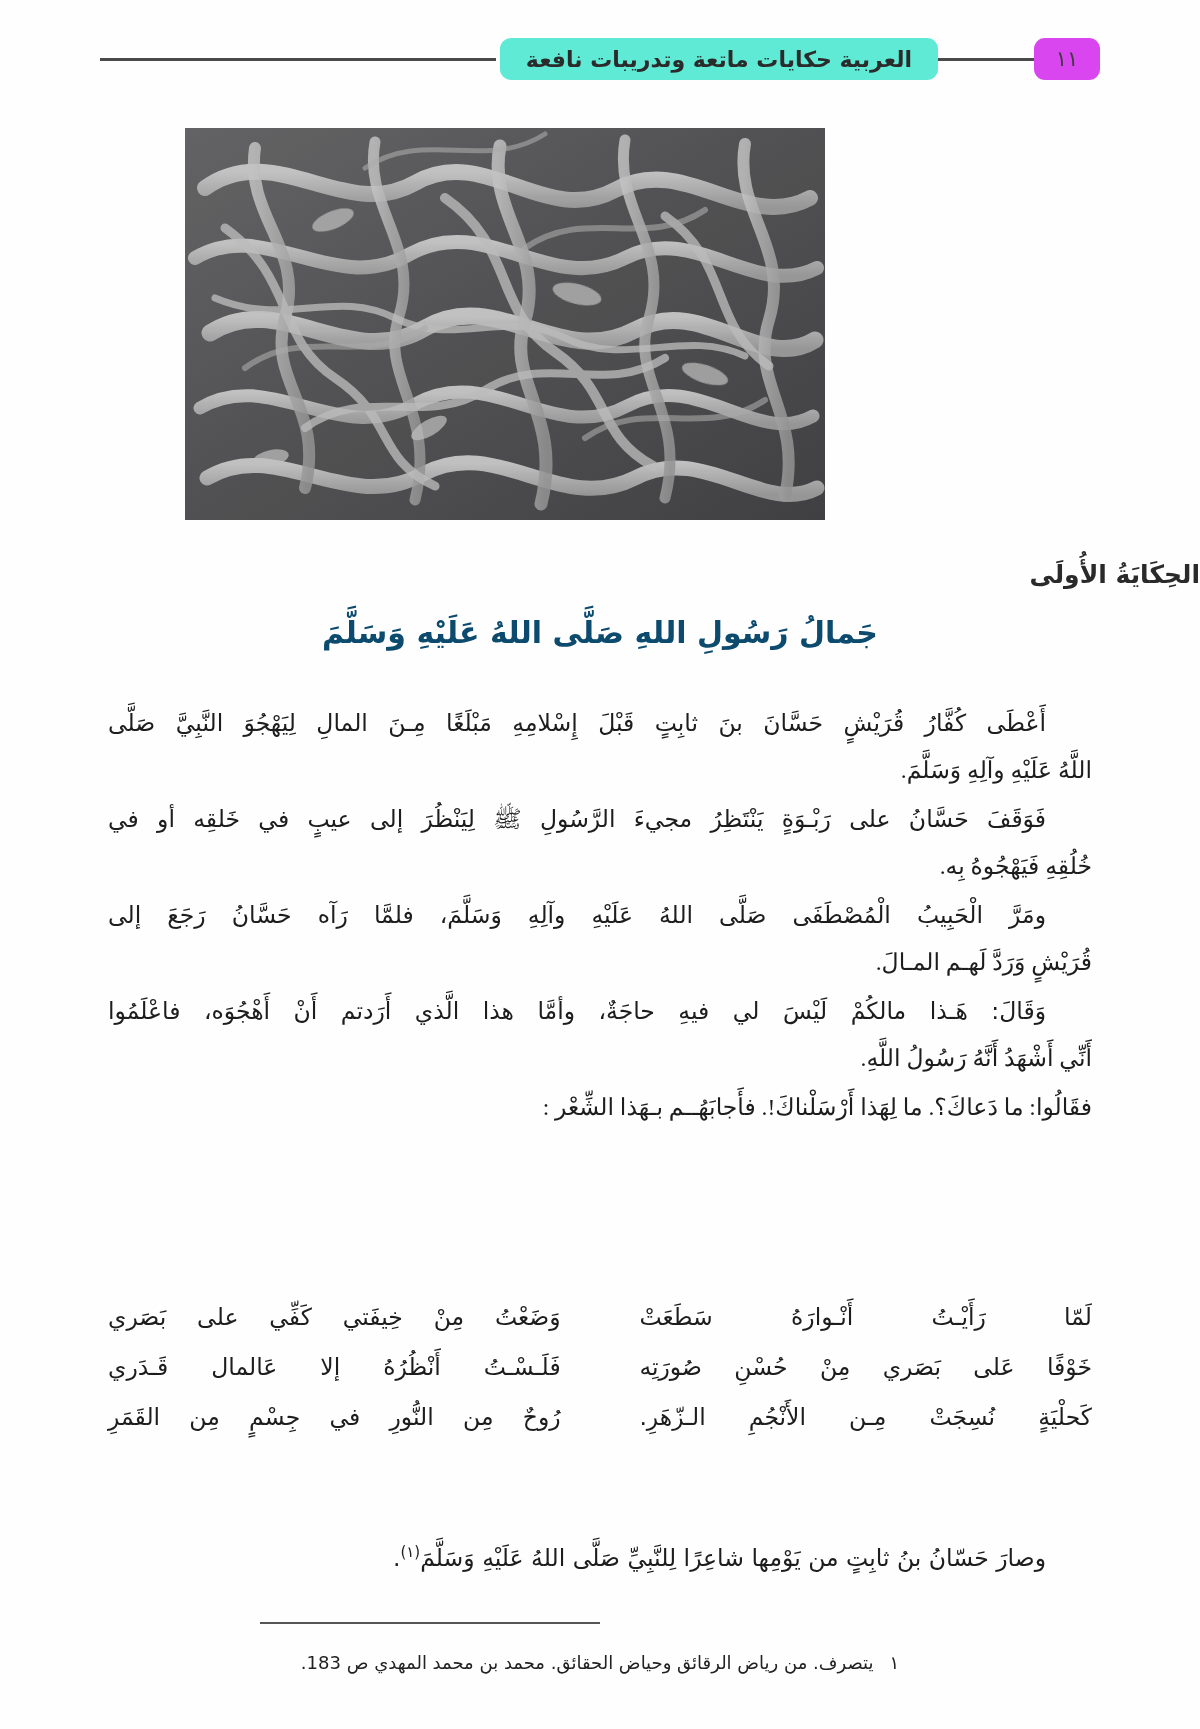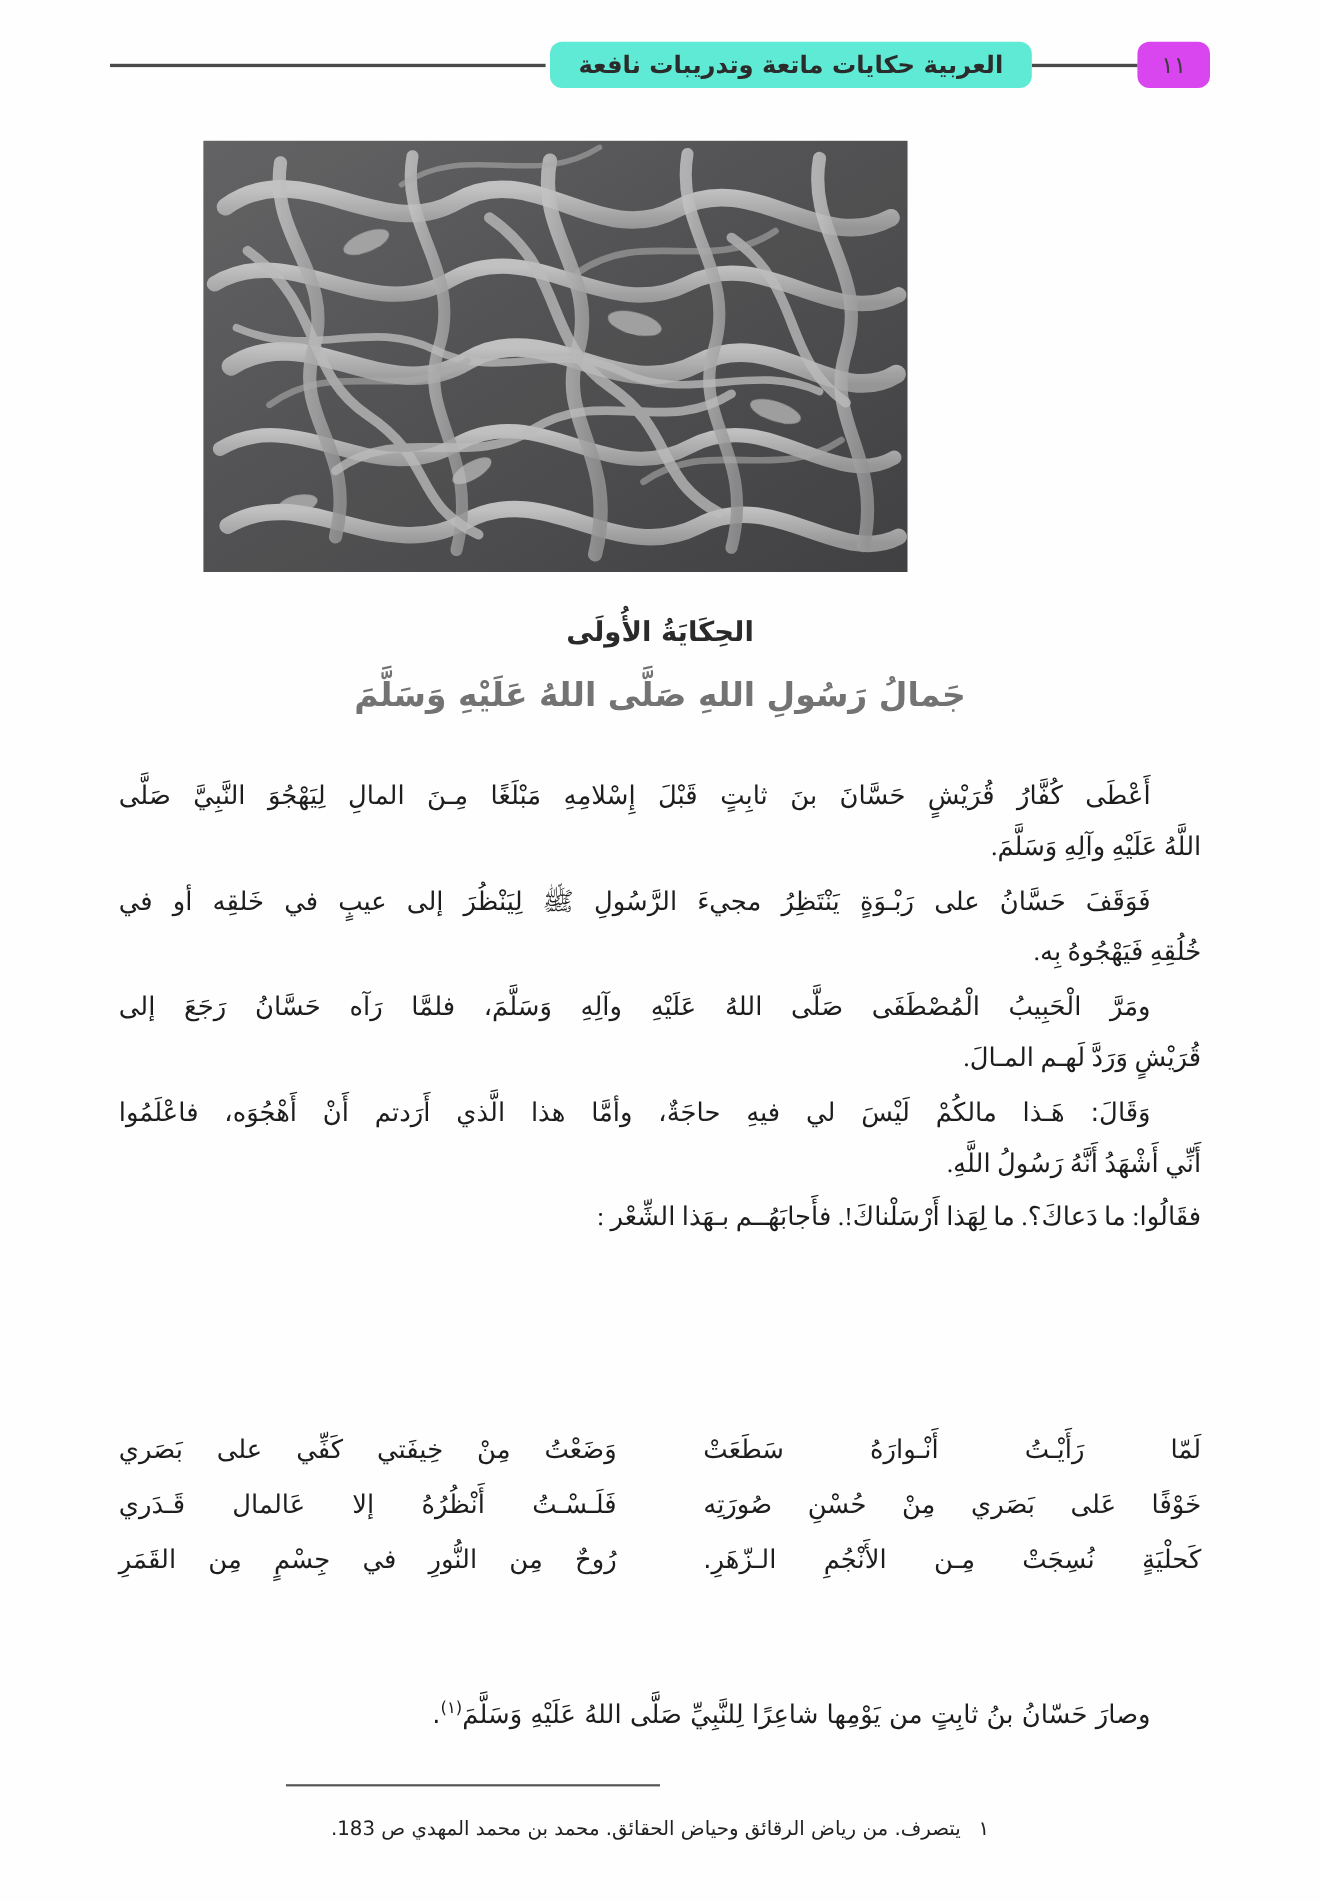--- a/index.html
+++ b/index.html
@@ -85,35 +85,34 @@
     overflow: hidden;
   }
   .figure svg { display: block; }
 
   
   .story-label {
     position: absolute;
     top: 560px;
     left: 0;
     right: 0;
-    text-align: center;
     font-size: 25px;
     font-weight: bold;
     color: #2a2a2a;
     letter-spacing: 0px;
   }
   .story-title {
     position: absolute;
     top: 615px;
     left: 0;
     right: 0;
     text-align: center;
     font-size: 30px;
     font-weight: bold;
-    color: #737373;
+    color: #0c4a6e;
   }
 
   
   .body-block {
     position: absolute;
     top: 700px;
     right: 108px;
     left: 108px;
   }
   .para {

